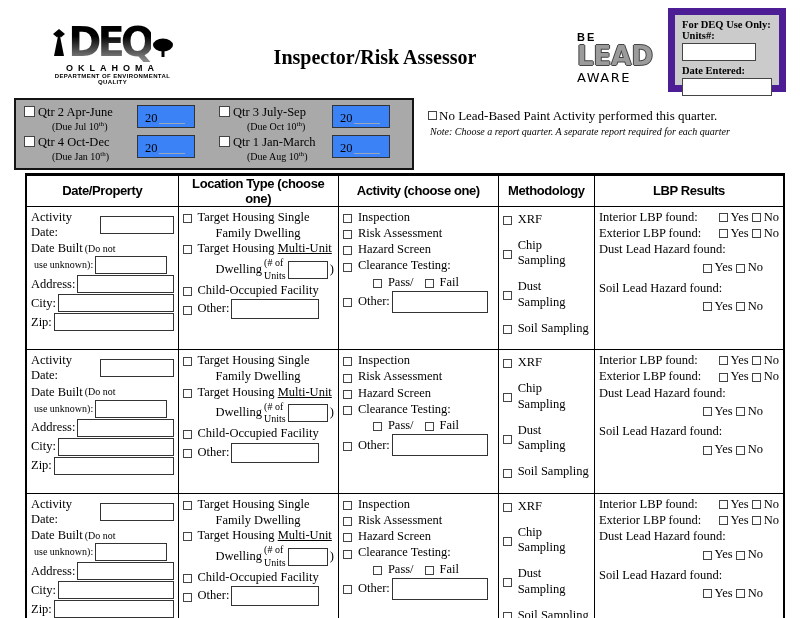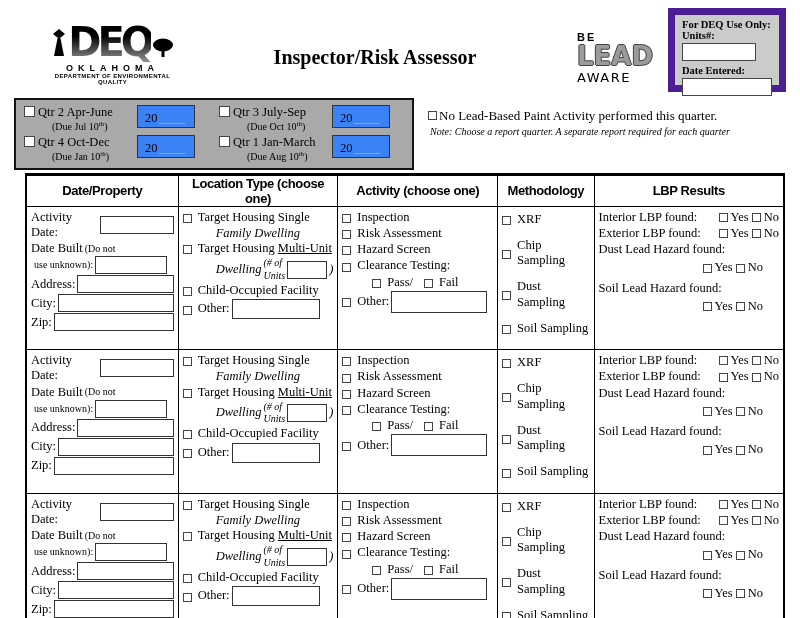--- a/index.html
+++ b/index.html
@@ -58,21 +58,21 @@
   
   table.form{border-collapse:collapse;margin:3px 0 0 25px;width:760px;border:2px solid #000;border-top:3px solid #000;}
   table.form th{border:1px solid #000;font-family:"Liberation Sans",sans-serif;font-weight:bold;font-size:13px;
     letter-spacing:-0.4px;height:18px;padding:0 2px;}
   table.form td{border:1px solid #000;vertical-align:top;padding:3px 4px 2px 4px;font-size:12.5px;line-height:1.22;}
   .fl{display:flex;align-items:center;margin-bottom:1px;gap:2px;}
   .fl .cb{margin-right:4px;}
   .sm{font-size:10px;}
   .ibox{display:inline-block;background:#fff;border:1px solid #333;height:18px;flex:0 0 auto;}
   .grow{flex:1 1 auto;}
-  .cont{margin-left:33px;font-style:italic;}
+  .cont{margin-left:33px;}
   .pf{margin-left:30px;margin-top:1px;}
   .ul{text-decoration:underline;}
   .m-line{margin:2px 0 11px 0;}
   .rl{display:flex;justify-content:space-between;margin-bottom:1px;}
   .yn{display:flex;align-items:center;gap:3px;flex:0 0 auto;}
   .yn .cb{margin-top:0;}
   .ynr{display:flex;align-items:center;gap:3px;justify-content:flex-end;padding-right:16px;margin:3px 0 5px 0;}
   .ynr .cb{margin-top:0;}
 </style>
 </head>

